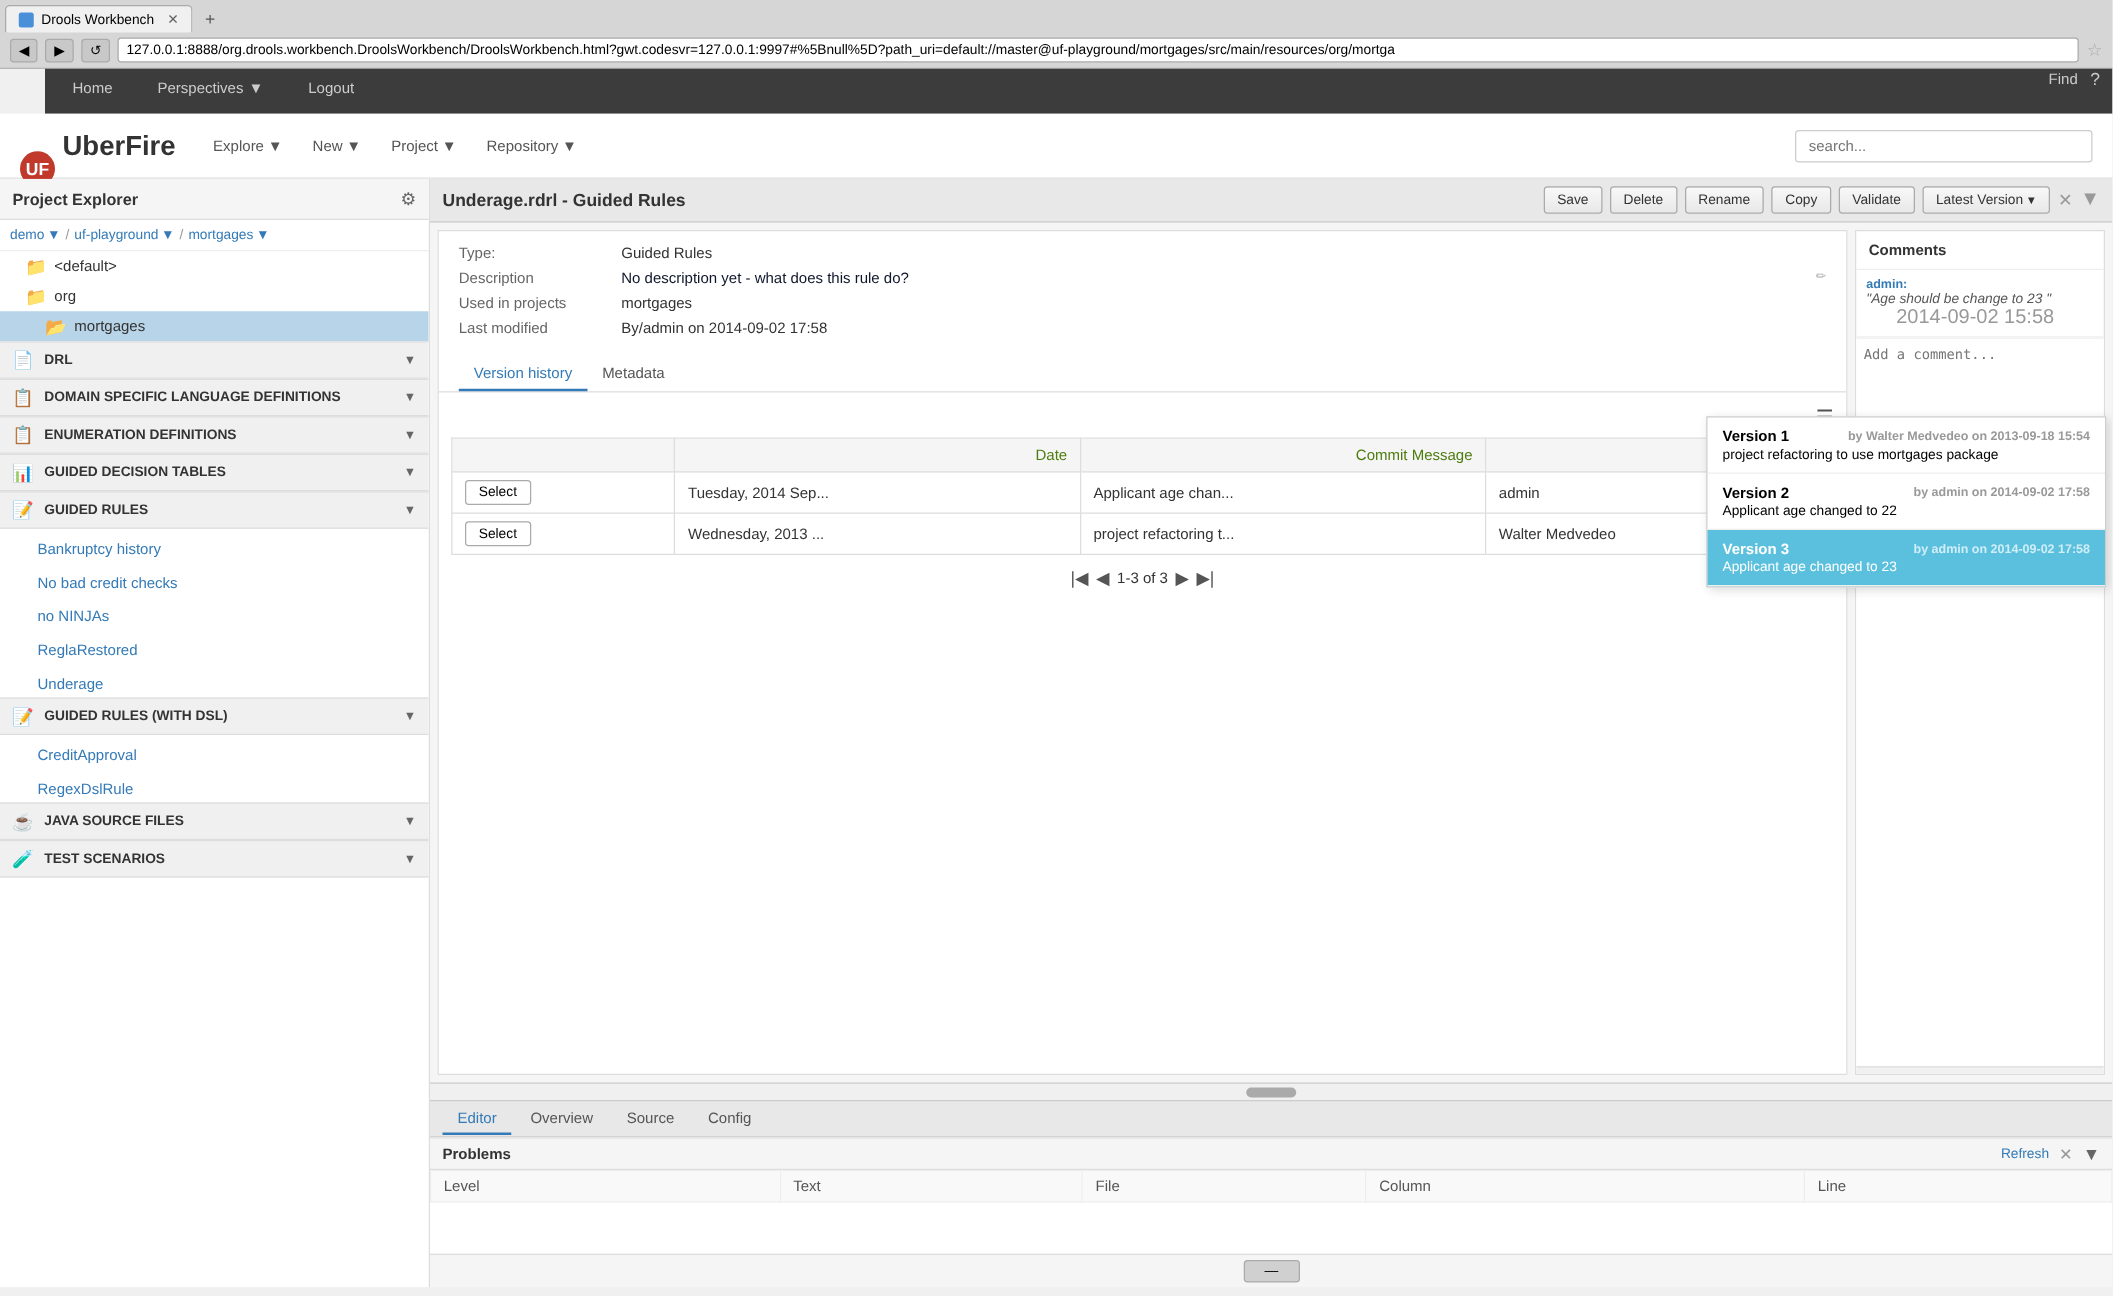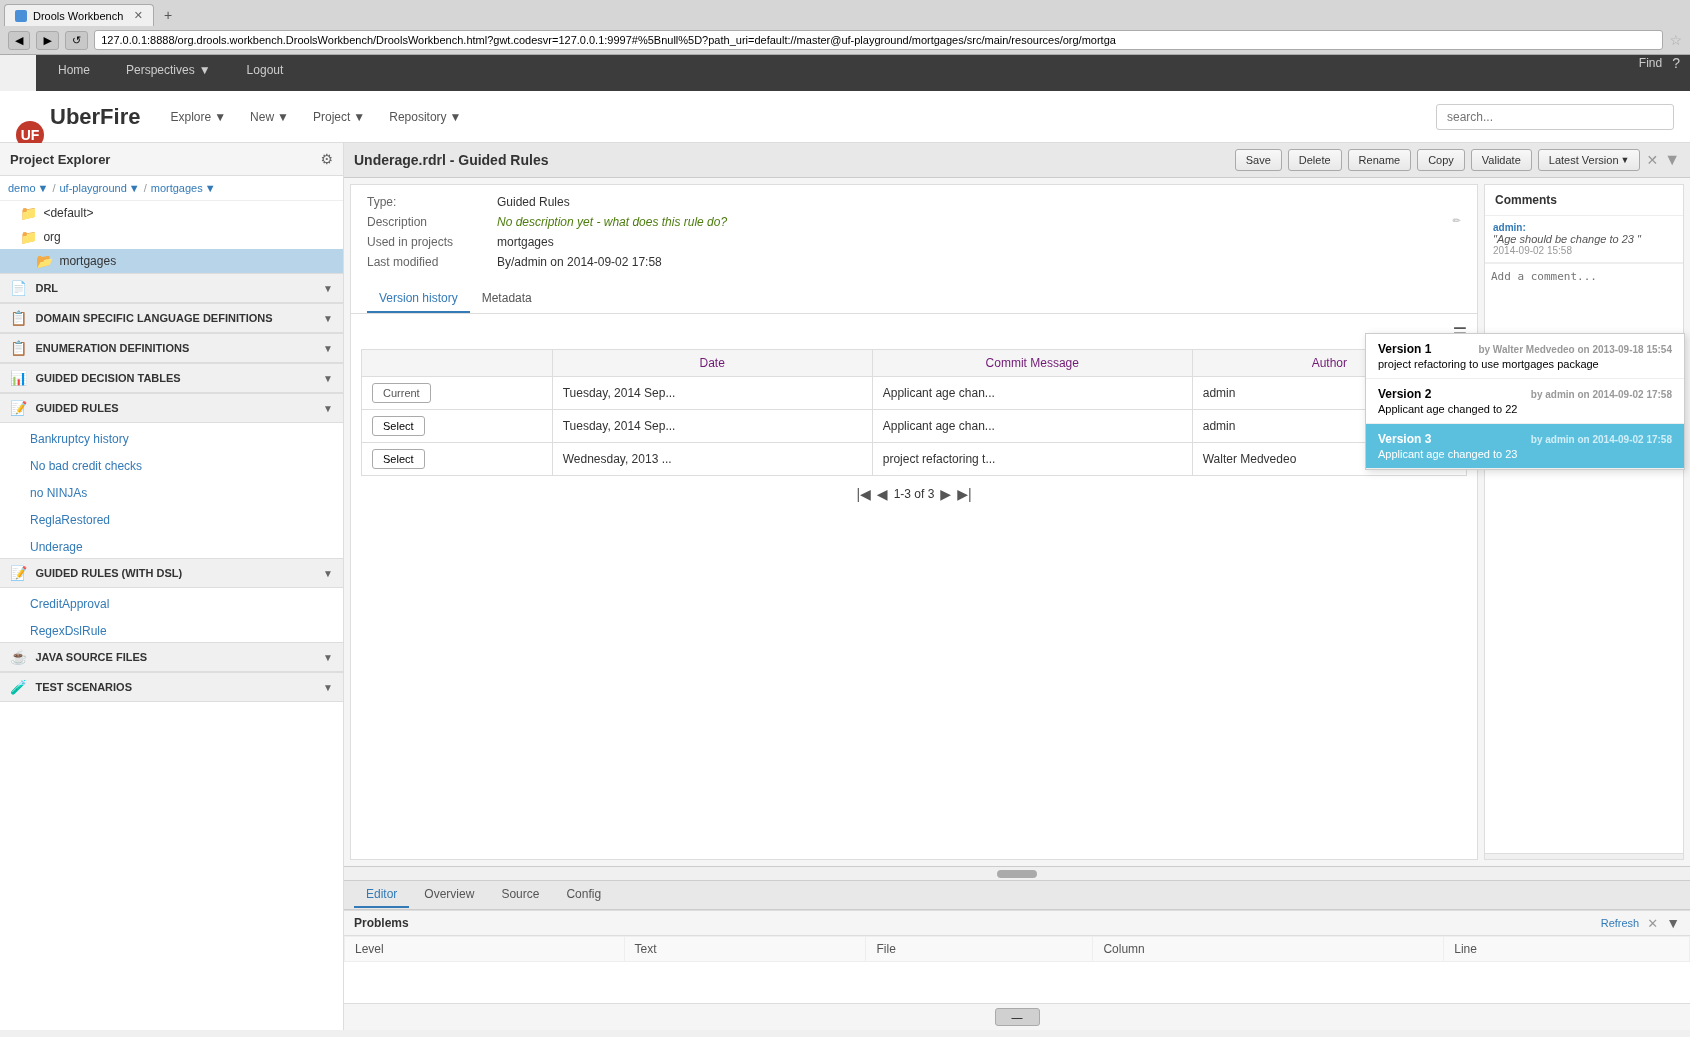--- a/index.html
+++ b/index.html
@@ -281,21 +281,21 @@
       padding: 10px 16px;
     }
     .doc-info-row {
       display: flex;
       align-items: flex-start;
       margin-bottom: 6px;
       gap: 0;
     }
     .info-label { width: 130px; color: #666; font-size: 12px; flex-shrink: 0; }
     .info-value { font-size: 12px; color: #333; flex: 1; }
-    .info-value.muted { color: #4d7c0f; font-style: italic; }
+    .info-value.muted { color: #0f172a; }
     .edit-icon { color: #aaa; font-size: 10px; margin-left: 4px; cursor: pointer; }
 
     
     .doc-tabs {
       display: flex;
       border-bottom: 1px solid #ddd;
       padding: 0 16px;
     }
     .doc-tab {
       padding: 6px 12px;
@@ -319,23 +319,23 @@
     .history-menu-btn { cursor: pointer; color: #555; font-size: 16px; }
     .history-table {
       width: 100%;
       border-collapse: collapse;
       font-size: 12px;
     }
     .history-table th {
       padding: 6px 10px;
       background: #f5f5f5;
       border: 1px solid #ddd;
-      text-align: center;
+      text-align: right;
       font-weight: normal;
-      color: #701a75;
+      color: #4d7c0f;
     }
     .history-table td {
       padding: 6px 10px;
       border: 1px solid #ddd;
       color: #333;
     }
     .select-btn {
       padding: 3px 10px;
       font-size: 11px;
       background: white;
@@ -379,21 +379,21 @@
       font-weight: bold;
       color: #333;
       border-bottom: 1px solid #eee;
     }
     .comment-entry {
       padding: 6px 8px;
       border-bottom: 1px solid #eee;
     }
     .comment-author { font-weight: bold; color: #337ab7; font-size: 10px; }
     .comment-text { font-size: 11px; color: #555; font-style: italic; }
-    .comment-meta { font-size: 10px; color: #999; }
+    .comment-meta { font-size: 16px; color: #999; margin-left: 24px; }
     .comment-textarea {
       flex: 1;
       min-height: 60px;
       border: none;
       border-top: 1px solid #eee;
       padding: 6px;
       font-size: 11px;
       resize: none;
       outline: none;
     }
@@ -691,28 +691,20 @@
               <tr>
                 <th></th>
                 <th>Date</th>
                 <th>Commit Message</th>
                 <th>Author</th>
               </tr>
             </thead>
             <tbody>
               <tr>
                 <td>
-                  <button class="current-btn">Current</button>
-                </td>
-                <td>Tuesday, 2014 Sep...</td>
-                <td>Applicant age chan...</td>
-                <td>admin</td>
-              </tr>
-              <tr>
-                <td>
                   <button class="select-btn">Select</button>
                 </td>
                 <td>Tuesday, 2014 Sep...</td>
                 <td>Applicant age chan...</td>
                 <td>admin</td>
               </tr>
               <tr>
                 <td>
                   <button class="select-btn">Select</button>
                 </td>

